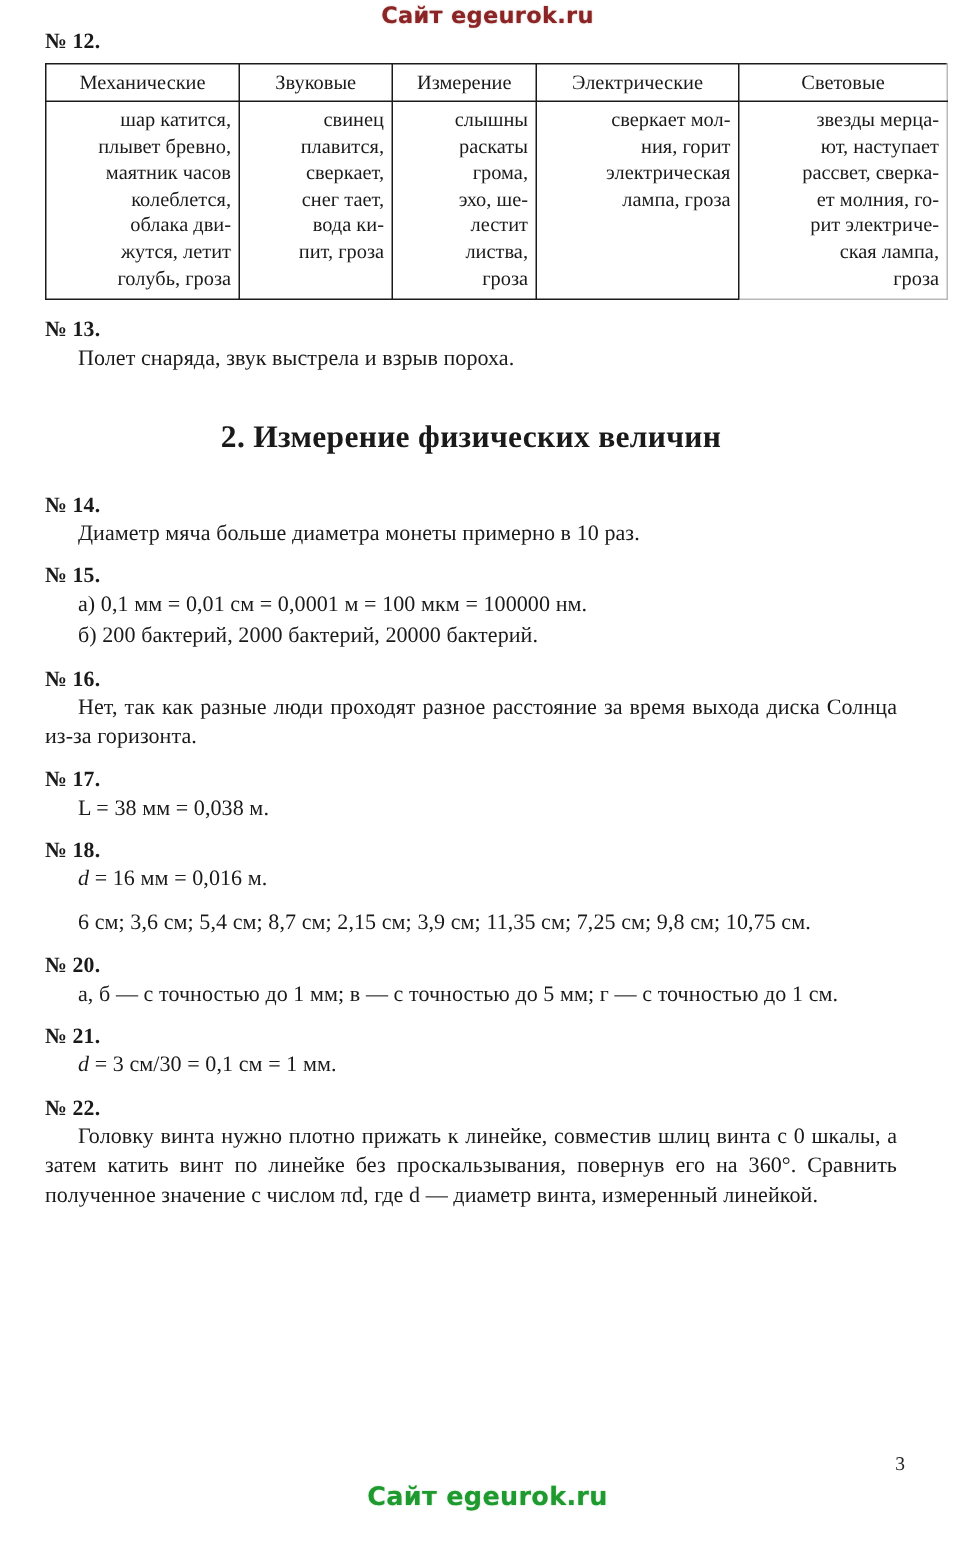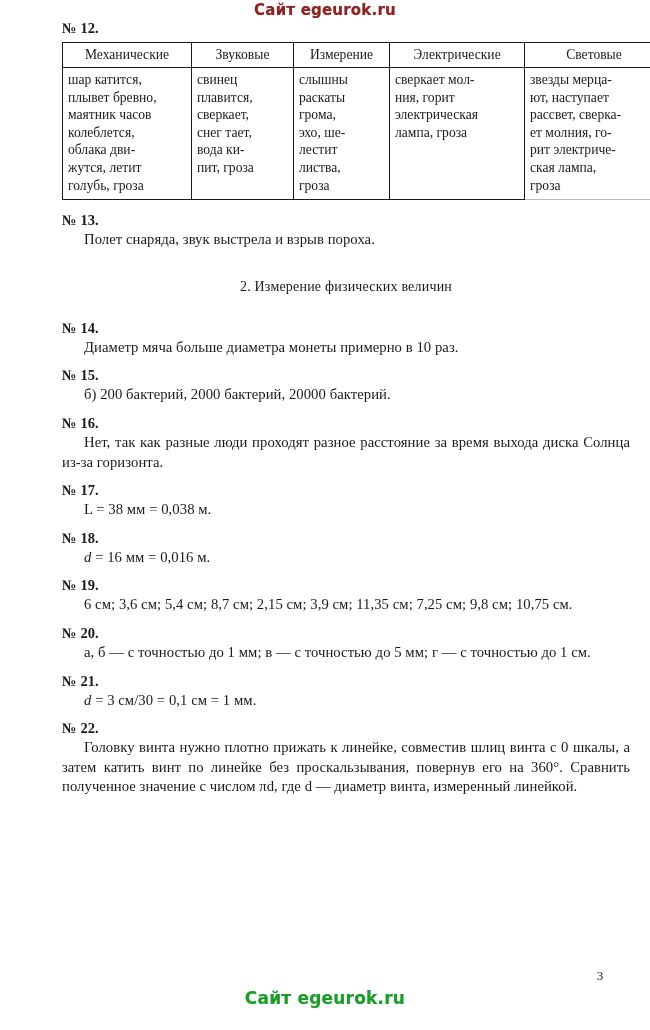--- a/index.html
+++ b/index.html
@@ -56,21 +56,21 @@
     left: 585px;
     width: 30px;
     text-align: center;
     font-size: 13px;
     color: #222;
   }
 
   
   .content {
     position: absolute;
-    left: 62px;
+    left: 30px;
     top: 19px;
     width: 568px;
   }
 
   .qnum {
     font-weight: bold;
     font-size: 14.5px;
     line-height: 18px;
     margin: 0;
     letter-spacing: 0.1px;
@@ -83,22 +83,22 @@
     text-indent: 22px;
     text-align: justify;
     letter-spacing: 0.05px;
   }
   .answer.nojust { text-align: left; }
 
   .block { margin-bottom: 9px; }
 
   .section-title {
     text-align: center;
-    font-weight: normal;
-    font-size: 14px;
+    font-weight: bold;
+    font-size: 21px;
     margin: 29px 0 24px 0;
     letter-spacing: 0.2px;
   }
 
   em.var {
     font-style: italic;
   }
 
   
   table.answers-table {
@@ -108,20 +108,21 @@
     table-layout: fixed;
   }
   table.answers-table td,
   table.answers-table th {
     border: 1.6px solid #1b1b1b;
     vertical-align: top;
     padding: 3px 5px 5px 5px;
     font-size: 13.6px;
     line-height: 17.6px;
     font-weight: normal;
+    text-align: right;
   }
   table.answers-table th {
     text-align: center;
     padding: 2px 3px 3px 3px;
     height: 19px;
     vertical-align: middle;
   }
   table.answers-table .col1 { width: 122px; }
   table.answers-table .col2 { width: 95px; }
   table.answers-table .col3 { width: 89px; }
@@ -225,40 +226,40 @@
 
     <h2 class="section-title">2. Измерение физических величин</h2>
 
     <div class="block">
       <p class="qnum">№ 14.</p>
       <p class="answer nojust">Диаметр мяча больше диаметра монеты примерно в 10 раз.</p>
     </div>
 
     <div class="block">
       <p class="qnum">№ 15.</p>
+      <p class="answer nojust">а) 0,1 мм = 0,01 см = 0,0001 м = 100 мкм = 100000 нм.</p>
       <p class="answer nojust">б) 200 бактерий, 2000 бактерий, 20000 бактерий.</p>
     </div>
 
     <div class="block">
       <p class="qnum">№ 16.</p>
       <p class="answer">Нет, так как разные люди проходят разное расстояние за время выхода диска Солнца из-за горизонта.</p>
     </div>
 
     <div class="block">
       <p class="qnum">№ 17.</p>
       <p class="answer nojust">L = 38 мм = 0,038 м.</p>
     </div>
 
     <div class="block">
       <p class="qnum">№ 18.</p>
       <p class="answer nojust"><em class="var">d</em> = 16 мм = 0,016 м.</p>
     </div>
 
     <div class="block">
-      <p class="qnum">№ 19.</p>
       <p class="answer">6 см; 3,6 см; 5,4 см; 8,7 см; 2,15 см; 3,9 см; 11,35 см; 7,25 см; 9,8 см; 10,75 см.</p>
     </div>
 
     <div class="block">
       <p class="qnum">№ 20.</p>
       <p class="answer">а, б — с точностью до 1 мм; в — с точностью до 5 мм; г — с точностью до 1 см.</p>
     </div>
 
     <div class="block">
       <p class="qnum">№ 21.</p>

